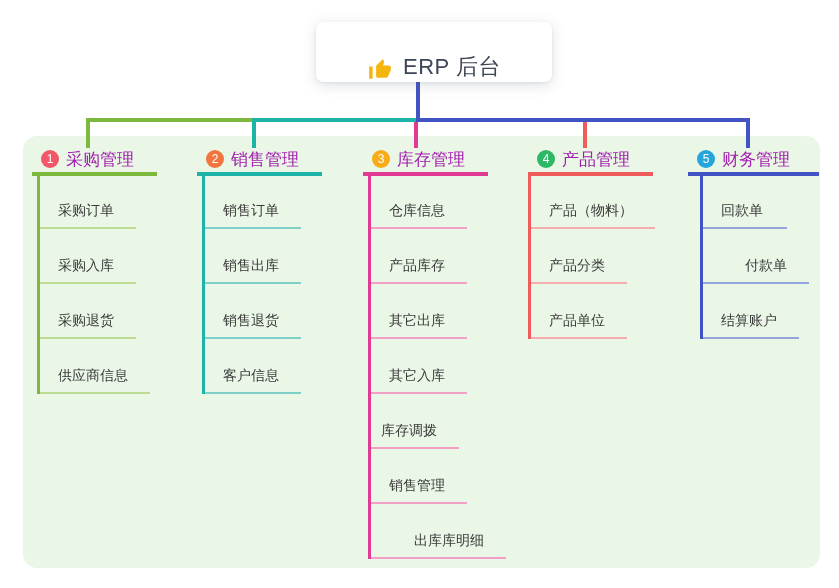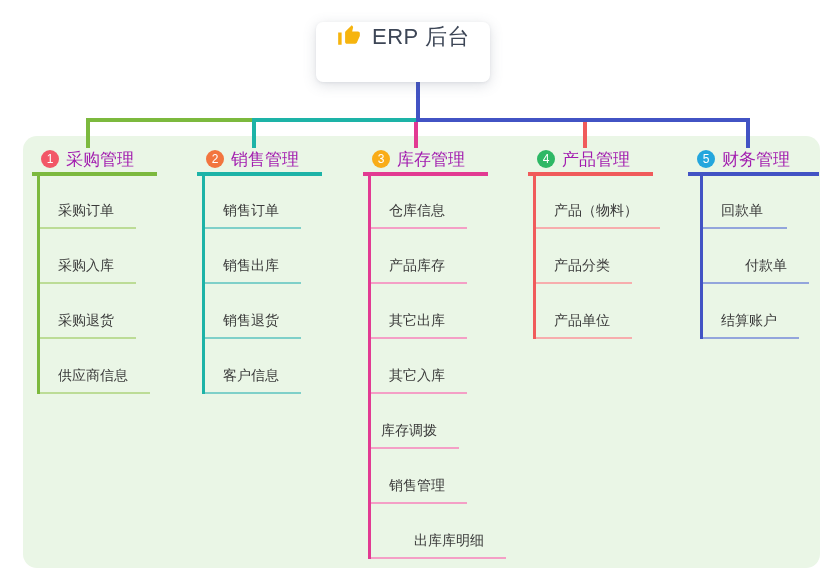--- a/index.html
+++ b/index.html
@@ -7,24 +7,24 @@
     width:839px;height:588px;position:relative;overflow:hidden;
     background:#ffffff;
     font-family:"Liberation Sans","DejaVu Sans",sans-serif;
   }
   #board{position:absolute;inset:0;}
   .panel{
     position:absolute;left:23px;top:136px;width:797px;height:432px;
     border-radius:14px;
   }
   .root-card{
-    position:absolute;left:316px;top:22px;width:174px;height:60px;
+    position:absolute;left:316px;top:22px;width:236px;height:60px;
     background:#ffffff;border-radius:7px;
     box-shadow:0 3px 14px rgba(90,100,120,.20), 0 1px 3px rgba(90,100,120,.10);
-    display:flex;align-items:flex-start;justify-content:center;gap:10px;
+    display:flex;align-items:flex-end;justify-content:center;gap:10px;
     cursor:default;
   }
   .root-title{font-size:22px;color:#3d4656;font-weight:500;letter-spacing:.5px;}
   .line{position:absolute;}
   .branch{position:absolute;top:146px;}
   .branch-header{
     display:flex;align-items:center;gap:7px;height:26px;
     border-bottom:4px solid;padding-left:9px;box-sizing:content-box;
   }
   .badge{
@@ -105,21 +105,21 @@
         <div class="child" style="border-bottom-color: rgb(244, 159, 198); padding-left: 10px;">库存调拨</div>
         <div class="child" style="border-bottom-color: rgb(244, 159, 198);">销售管理</div>
         <div class="child" style="border-bottom-color: rgb(244, 159, 198); padding-left: 43px;">出库库明细</div>
       </div>
     </div>
     <div class="branch" style="left: 528px;">
       <div class="branch-header" style="width: 116px; border-bottom-color: rgb(240, 91, 91);">
         <span class="badge" style="background: rgb(46, 184, 101);">4</span>
         <span class="branch-label">产品管理</span>
       </div>
-      <div class="children" style="margin-left: 5px; border-left-color: rgb(240, 91, 91);">
+      <div class="children" style="border-left-color: rgb(240, 91, 91);">
         <div class="child" style="border-bottom-color: rgb(247, 173, 173);">产品（物料）</div>
         <div class="child" style="border-bottom-color: rgb(247, 173, 173);">产品分类</div>
         <div class="child" style="border-bottom-color: rgb(247, 173, 173);">产品单位</div>
       </div>
     </div>
     <div class="branch" style="left: 688px;">
       <div class="branch-header" style="width: 122px; border-bottom-color: rgb(66, 83, 196);">
         <span class="badge" style="background: rgb(36, 166, 221);">5</span>
         <span class="branch-label">财务管理</span>
       </div>

